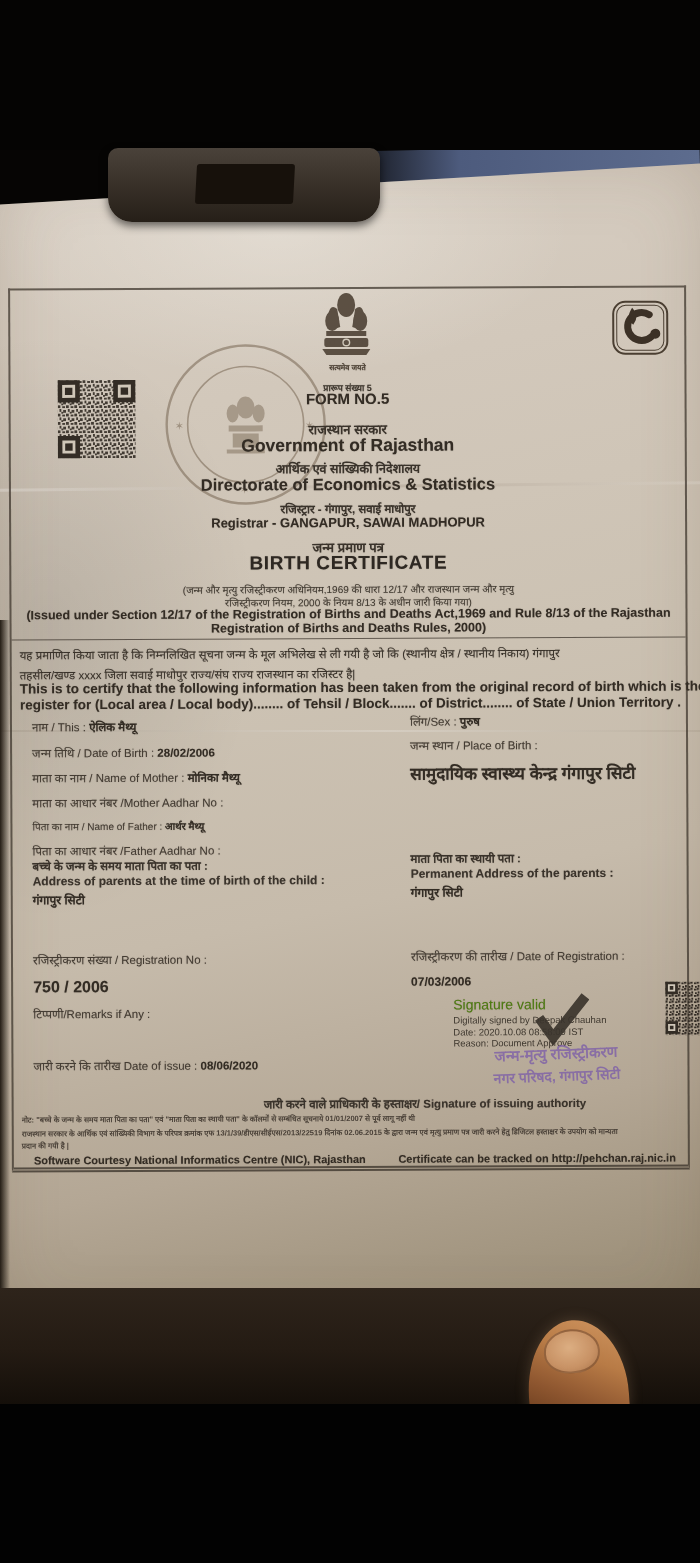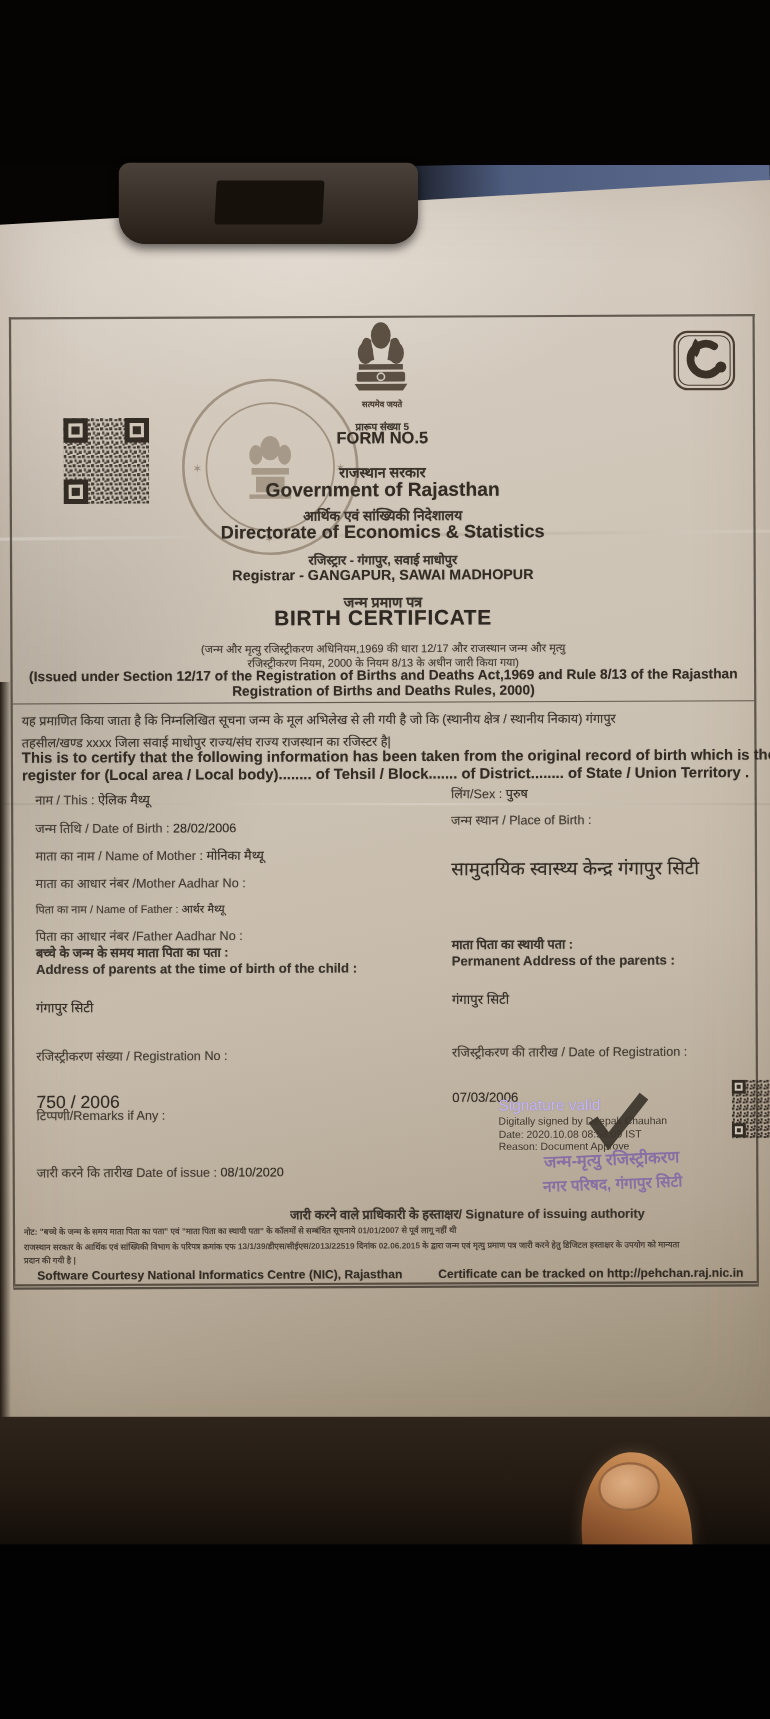--- a/index.html
+++ b/index.html
@@ -42,21 +42,21 @@
 
   
   #cert { position:absolute; left:10px; top:287px; width:678px; height:884px;
     border:2px solid rgba(62,54,45,.75); border-bottom:5px double rgba(62,54,45,.8);
     transform:rotate(-.25deg); color:#3a332b; }
   .abs { position:absolute; }
   .ctr { left:0; right:0; text-align:center; }
   .hi { font-weight:600; }
   .soft { text-shadow:0 0 1px rgba(59,52,44,.4); }
   .lbl { font-weight:400; color:#443c33; }
-  .val { font-weight:400; color:#332c24;margin-top:16px; }
+  .val { font-weight:700; color:#332c24; }
   .tiny { font-size:7.5px; font-weight:600; color:#4a4138; }
   .stamp { color:#7e60a8; opacity:.8; font-weight:700; transform:rotate(-2deg); }
   .sigline { font-size:9.5px; color:#3f382f; line-height:11.5px; }
   .seal { opacity:.5; mix-blend-mode:multiply; }
 </style>
 </head>
 <body>
 
 <div id="photo">
 
@@ -197,23 +197,23 @@
     <div class="abs soft val" style="left:398px;top:595px;font-size:12px">गंगापुर सिटी</div>
 
     <div class="abs soft lbl" style="left:20px;top:662px;font-size:11.5px">रजिस्ट्रीकरण संख्या / Registration No :</div>
     <div class="abs soft val" style="left:20px;top:688px;font-size:16px">750 / 2006</div>
     <div class="abs soft lbl" style="left:398px;top:660px;font-size:11.5px">रजिस्ट्रीकरण की तारीख / Date of Registration :</div>
     <div class="abs soft val" style="left:398px;top:686px;font-size:12px">07/03/2006</div>
 
     <div class="abs soft lbl" style="left:20px;top:716px;font-size:11.5px">टिप्पणी/Remarks if Any :</div>
     <div class="abs soft" style="left:20px;top:768px;font-size:11.5px">
       <span class="lbl">जारी करने कि तारीख Date of issue :</span>
-      <span class="val">08/10/2020</span></div>
-
-    <div class="abs soft" style="left:440px;top:708px;font-size:14px;color:#c4b5fd">Signature valid</div>
+      <span class="val">08/06/2020</span></div>
+
+    <div class="abs soft" style="left:440px;top:708px;font-size:14px;color:#4d7c0f">Signature valid</div>
     <div class="abs" style="left:440px;top:726px">
       <div class="sigline">Digitally signed by Deepak Chauhan</div>
       <div class="sigline">Date: 2020.10.08 08:58:09 IST</div>
       <div class="sigline">Reason: Document Approve</div>
     </div>
     <svg class="abs" style="left:520px;top:700px" width="56" height="58" viewBox="0 0 56 58">
       <polyline points="6,32 22,50 50,6" fill="none" stroke="#3b342c" stroke-width="10" opacity=".92" transform="rotate(6 28 29)"></polyline>
     </svg>
     <svg class="abs" style="left:652px;top:694px" width="38" height="54" viewBox="0 0 42 60">
       <defs>

